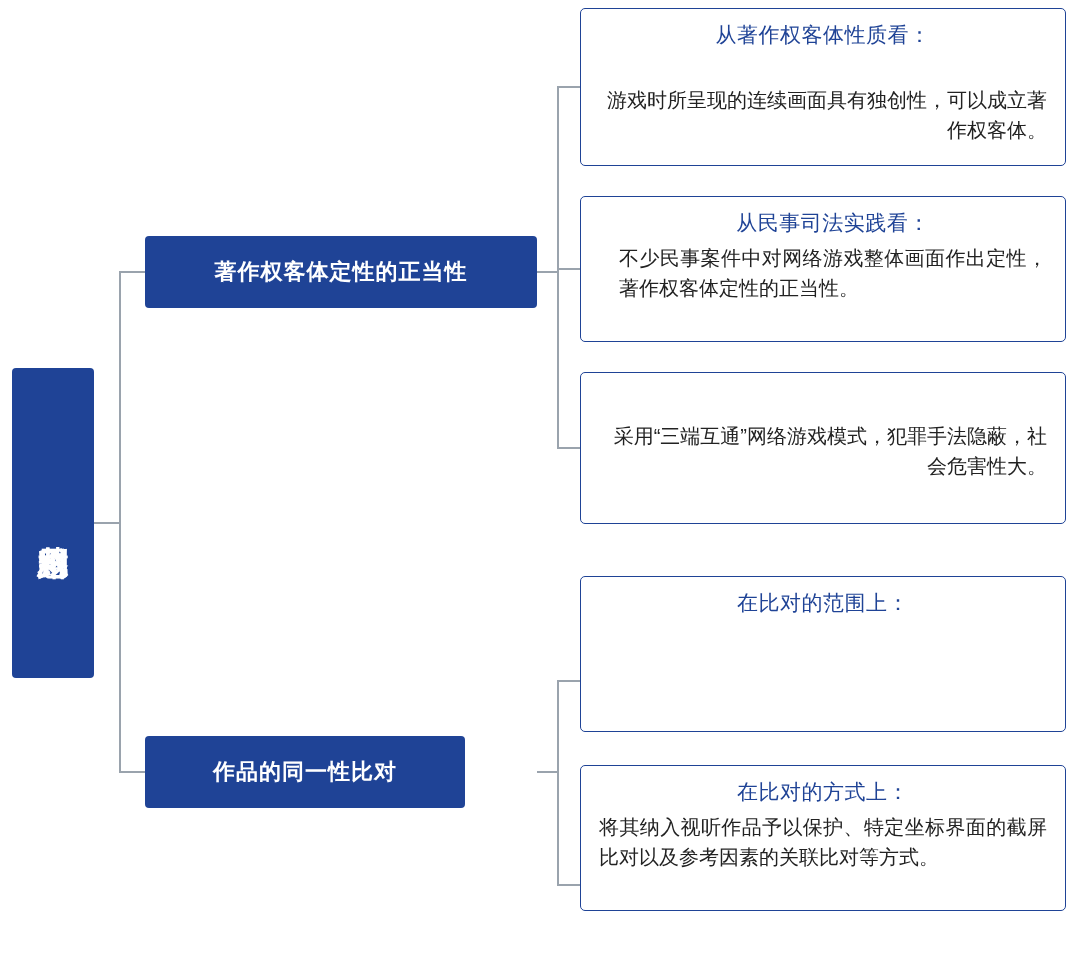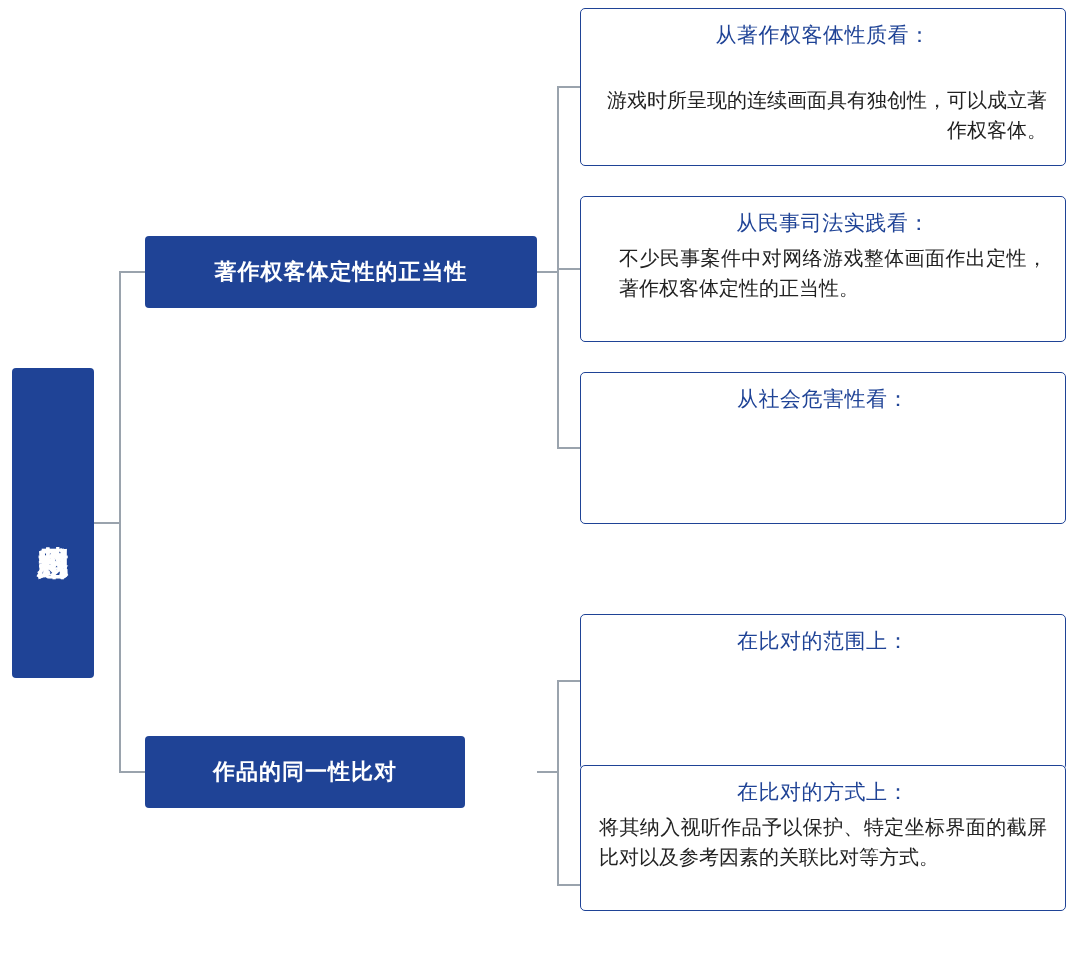--- a/index.html
+++ b/index.html
@@ -110,21 +110,21 @@
     text-align: justify;
     text-justify: inter-ideograph;
   }
   .leaf-body.center {
     text-align: right;
     margin-top: 36px;
   }
   #leaf-0 { top: 8px;  height: 158px; }
   #leaf-1 { top: 196px; height: 146px; padding-left: 38px; }
   #leaf-2 { top: 372px; height: 152px; }
-  #leaf-3 { top: 614px; height: 156px; }
+  #leaf-3 { top: 576px; height: 156px; }
   #leaf-4 { top: 765px; height: 146px; }
 </style>
 </head>
 <body>
 
 <div id="diagram">
 
   <svg class="connectors" viewBox="0 0 1080 964" xmlns="http://www.w3.org/2000/svg">
 
     <path d="M 94 523 L 120 523 L 120 272 L 145 272" fill="none" stroke="#9aa3ad" stroke-width="2"></path>
@@ -153,21 +153,21 @@
     <div class="leaf-title">从著作权客体性质看：</div>
     <div class="leaf-body center">游戏时所呈现的连续画面具有独创性，可以成立著作权客体。</div>
   </div>
 
   <div class="leaf-card" id="leaf-1">
     <div class="leaf-title">从民事司法实践看：</div>
     <div class="leaf-body">不少民事案件中对网络游戏整体画面作出定性，著作权客体定性的正当性。</div>
   </div>
 
   <div class="leaf-card" id="leaf-2">
-    <div class="leaf-title">从社会危害性看：</div>
+    <div class="leaf-body center">采用“三端互通”网络游戏模式，犯罪手法隐蔽，社会危害性大。</div>
   </div>
 
   <div class="leaf-card" id="leaf-3">
     <div class="leaf-title">在比对的范围上：</div>
   </div>
 
   <div class="leaf-card" id="leaf-4">
     <div class="leaf-title">在比对的方式上：</div>
     <div class="leaf-body">将其纳入视听作品予以保护、特定坐标界面的截屏比对以及参考因素的关联比对等方式。</div>
   </div>

